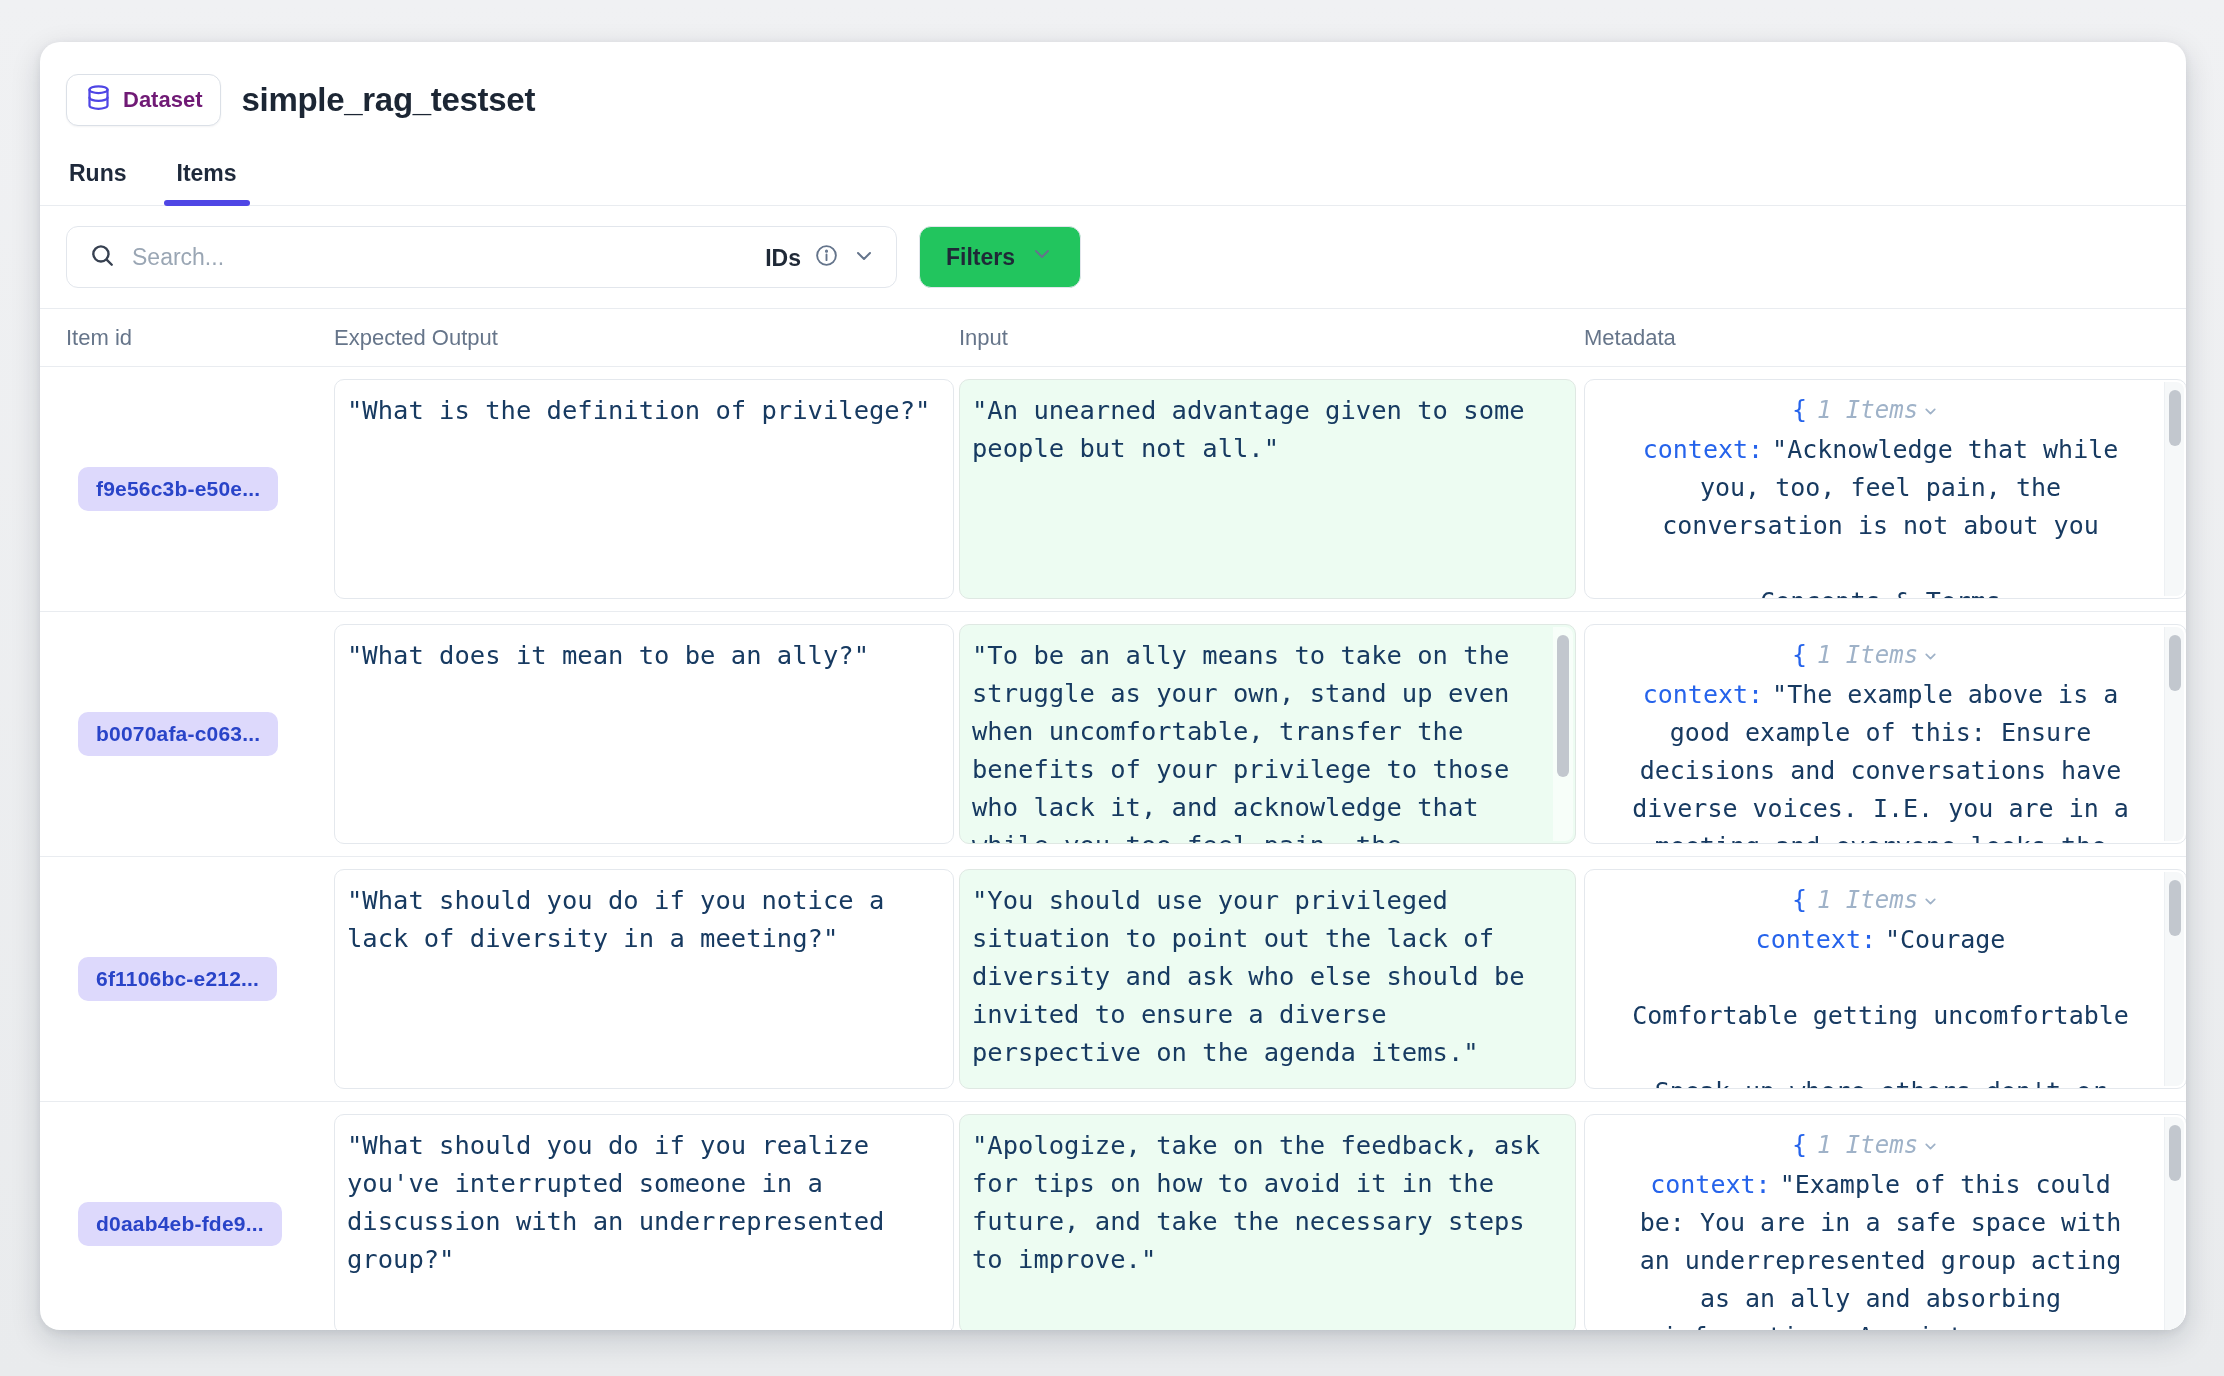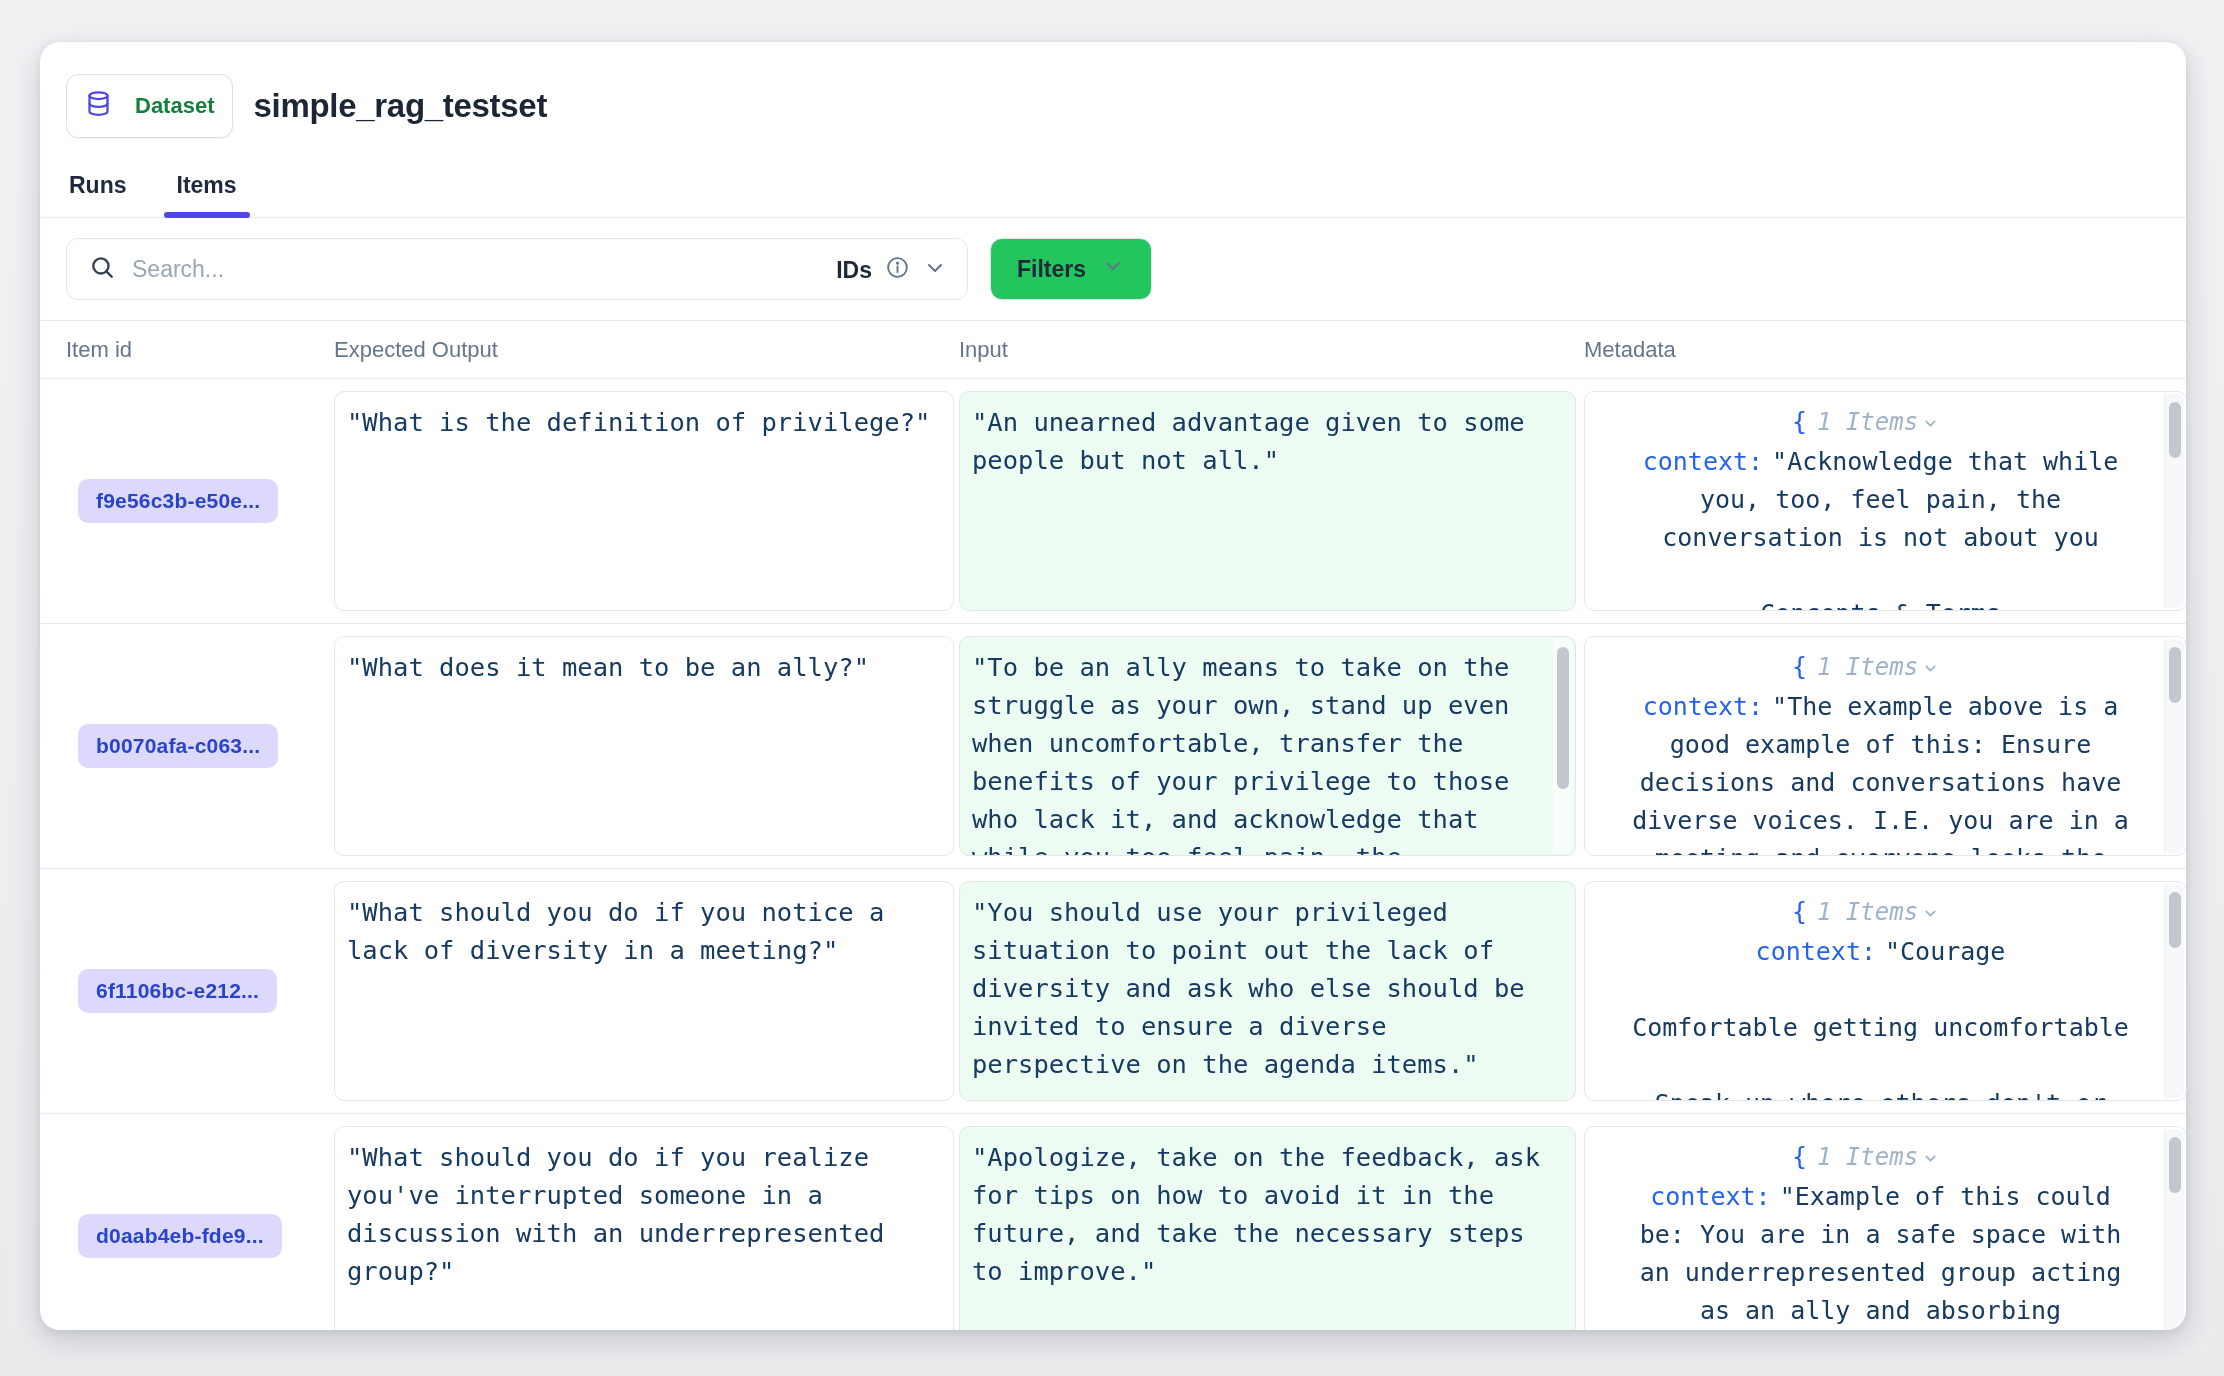--- a/index.html
+++ b/index.html
@@ -12,34 +12,34 @@
   }
   .card {
     position:relative; margin:42px 0 0 40px; width:2146px; height:1288px;
     background:#ffffff; border-radius:20px; overflow:hidden;
     box-shadow:0 10px 30px rgba(15,23,42,.16), 0 2px 8px rgba(15,23,42,.07);
   }
   
   .card-top { padding:32px 26px 0; }
   .title-row { display:flex; align-items:center; gap:20px; }
   .ds-badge {
-    display:inline-flex; align-items:center; gap:23px; height:64px; padding:0 18px;
+    display:inline-flex; align-items:center; gap:11px; height:52px; padding:0 18px;
     border:1.5px solid #dbe0e7; border-radius:12px; background:#fff;
     box-shadow:0 1px 2px rgba(16,24,40,.05);
-    font-size:22px; font-weight:700; color:#15803d;
+    font-size:22px; font-weight:700; color:#701a75;
   }
   .page-title { font-size:33px; font-weight:700; color:#1c2634; letter-spacing:-.3px; }
   
   .tabs { display:flex; gap:46px; padding:0 27px; margin-top:24px; border-bottom:1px solid #e9ecf0;text-align:right; }
   .tab { position:relative; font-size:23px; font-weight:600; color:#1e293b; padding:10px 2px 18px; cursor:pointer; }
   .tab-underline { position:absolute; left:-11px; right:-11px; bottom:-1px; height:6px; border-radius:3px; background:#4f46e5; }
   
   .toolbar { display:flex; align-items:center; gap:22px; padding:20px 26px; border-bottom:1px solid #e9ecf0; }
   .searchbox {
-    width:902px; height:62px; border:1.5px solid #e2e6ec; border-radius:12px;
+    width:831px; height:62px; border:1.5px solid #e2e6ec; border-radius:12px;
     display:flex; align-items:center; padding:0 20px 0 22px; gap:15px; background:#fff;
   }
   .searchbox input { flex:1; min-width:0; border:0; outline:0; font-size:23px; color:#111827; font-family:inherit; background:transparent; }
   .searchbox input::placeholder { color:#9aa6b4; }
   .ids-group { display:flex; align-items:flex-end; gap:13px; }
   .ids-label { font-size:23px; font-weight:600; color:#1f2937; }
   .filters-btn {
     height:62px; padding:0 26px; border:1.5px solid #e2e6ec; border-radius:12px; background:#22c55e;
     display:flex; align-items:center; gap:15px; font-size:23px; font-weight:600; color:#1f2937; cursor:pointer;
   }

